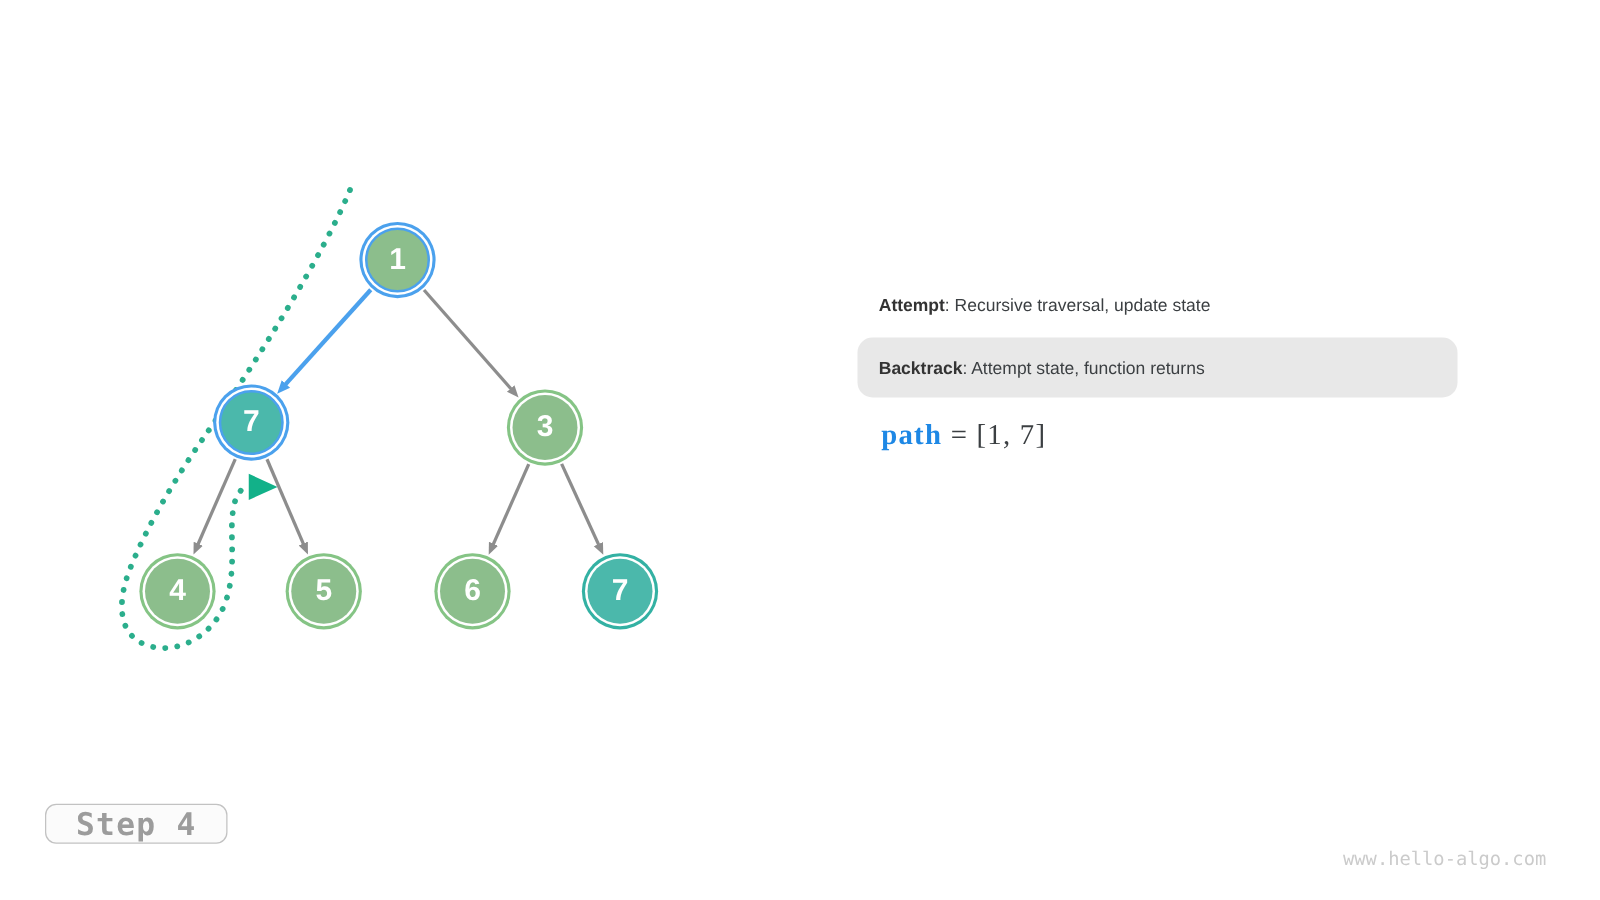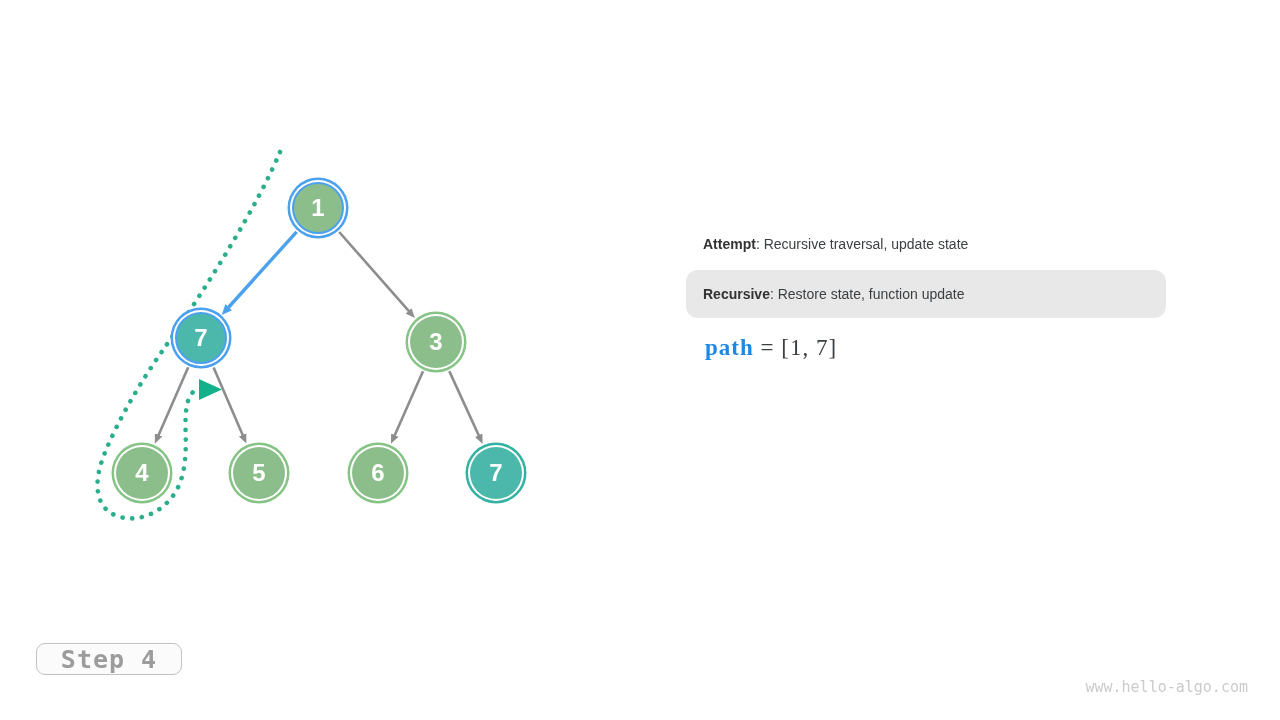--- a/index.html
+++ b/index.html
@@ -44,21 +44,21 @@
         font-size:23px;letter-spacing:1px;color:var(--text-dark);white-space:pre;}
   .code-line .kw{font-weight:700;}
   .kw-blue{color:var(--kw-blue);}
   .kw-teal{color:var(--kw-teal);}
 
   .step-box{position:absolute;left:36px;top:643px;width:146px;height:32px;
         border:1.5px solid #C2C2C2;border-radius:9px;background:#FBFBFB;
         display:flex;align-items:center;justify-content:center;
         font-family:"DejaVu Sans Mono",monospace;font-size:25px;font-weight:600;
         color:var(--muted);letter-spacing:1px;}
-  .watermark{position:absolute;right:32px;top:678px;
+  .watermark{position:absolute;right:43px;top:678px;
         font-family:"DejaVu Sans Mono",monospace;font-size:15px;color:#CBCBCB;}
 </style>
 </head>
 <body>
 
 <div class="stage">
 
   <svg class="tree-svg" viewBox="0 0 1280 720" xmlns="http://www.w3.org/2000/svg">
     <defs>
       <marker id="m-gray" markerUnits="userSpaceOnUse" markerWidth="12" markerHeight="12" refX="0.5" refY="5.5" orient="auto">
@@ -91,21 +91,21 @@
   <div class="node teal visit" style="left:201px;top:338px">7</div>
   <div class="node green" style="left:436px;top:342px">3</div>
   <div class="node green" style="left:142px;top:473px">4</div>
   <div class="node green" style="left:259px;top:473px">5</div>
   <div class="node green" style="left:378px;top:473px">6</div>
   <div class="node teal" style="left:496px;top:473px">7</div>
 
   <div class="panel">
     <div class="legend-line"><b>Attempt</b><span>: Recursive traversal, update state</span></div>
     <div class="backtrack-box">
-      <div class="legend-line"><b>Recursive</b><span>: Restore state, function update</span></div>
+      <div class="legend-line"><b>Backtrack</b><span>: Attempt state, function returns</span></div>
     </div>
   </div>
 
   <div class="code-line" style="top:335px"><span class="kw kw-blue">path</span><span> = [1, 7]</span></div>
 
 
   <div class="step-box">Step 4</div>
   <div class="watermark">www.hello-algo.com</div>
 
 </div>

